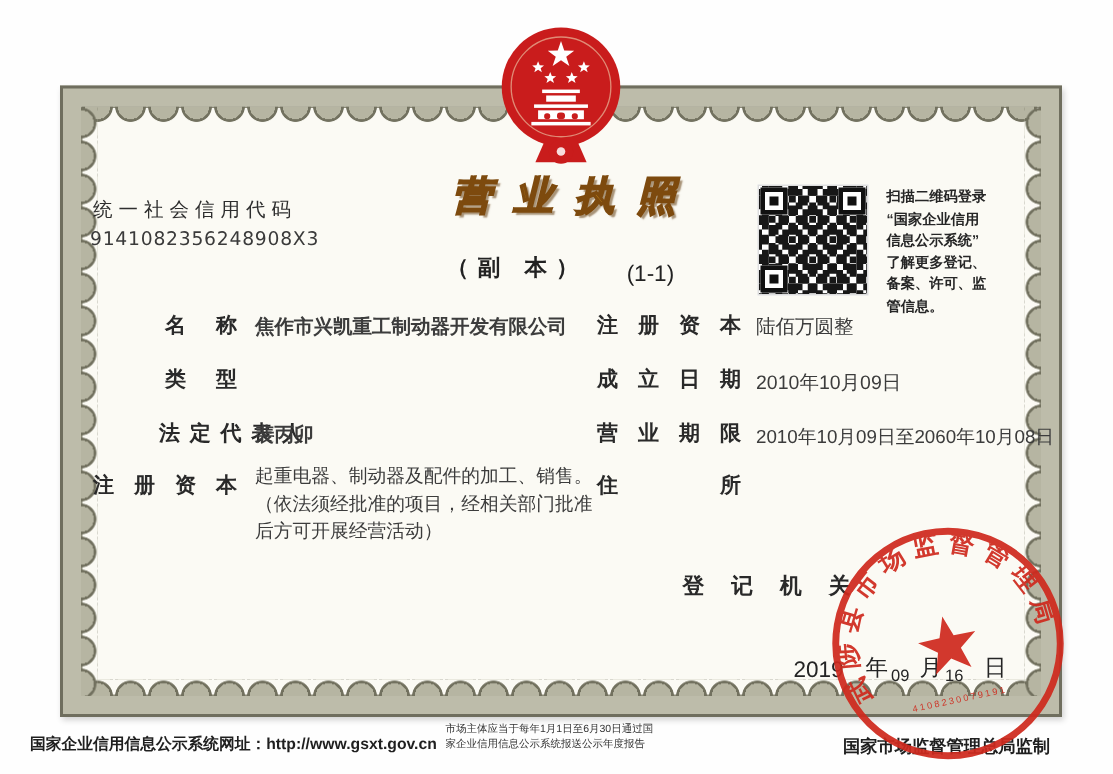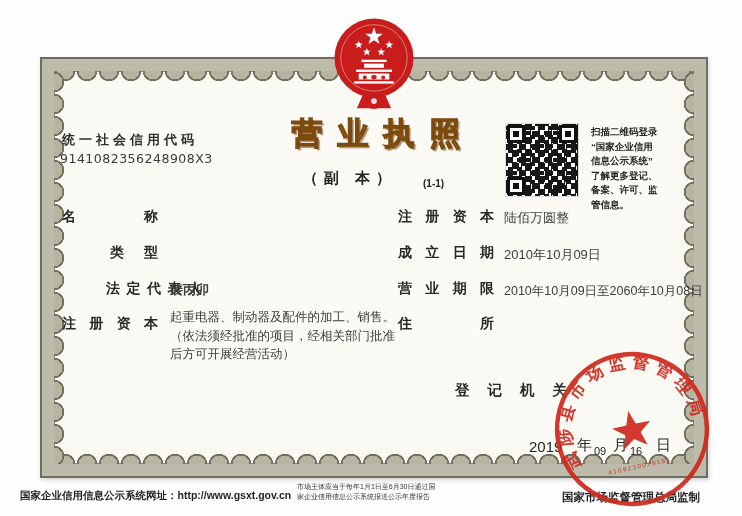--- a/index.html
+++ b/index.html
@@ -22,31 +22,31 @@
           background:radial-gradient(circle at 0px 11px, #b6b5a2 0 8.5px, #72715f 8.5px 10px, rgba(0,0,0,0) 10.5px);
           background-size:11px 22px; background-repeat:repeat-y; }
   .sc.r { top:12px; bottom:12px; right:12px; width:11px;
           background:radial-gradient(circle at 11px 11px, #b6b5a2 0 8.5px, #72715f 8.5px 10px, rgba(0,0,0,0) 10.5px);
           background-size:11px 22px; background-repeat:repeat-y; }
 
   
   .emblem { position:absolute; left:329px; top:13px; width:90px; height:106px; z-index:5; }
 
   
-  .credit-label { position:absolute; left:62px; top:131px; font-size:13px; font-weight:700;
+  .credit-label { position:absolute; left:62px; top:131px; font-size:13px; font-weight:400;
                   letter-spacing:4px; color:#2e2e2e; }
   .credit-code  { position:absolute; left:60px; top:151px; font-size:12.5px; color:#3a3a3a;
                   letter-spacing:0.5px; font-family:"DejaVu Sans", sans-serif; }
   .title { position:absolute; left:236px; top:113px; width:280px; text-align:center;
-           font-size:31px; font-weight:700; letter-spacing:15px; text-indent:15px;
+           font-size:26px; font-weight:700; letter-spacing:15px; text-indent:15px;
            color:#e4a31e; -webkit-text-stroke:1.2px #7d4a0e;
-           text-shadow:2px 2px 1px rgba(96,58,12,.55); }
+           text-shadow:2px 2px 1px rgba(96,58,12,.55);font-style:italic; }
   .subtitle { position:absolute; left:286px; top:169px; width:180px; text-align:center;
               font-size:15px; font-weight:700; color:#222; letter-spacing:6px; }
-  .subtitle .idx { font-size:10px; letter-spacing:0; font-weight:700; position:relative; top:4px; left:-5px;margin-left:31px; }
+  .subtitle .idx { font-size:15px; letter-spacing:0; font-weight:400; position:relative; top:4px; left:-5px;margin-left:31px; }
 
   
   .qr { position:absolute; left:505px; top:123px; width:74px; height:74px; background:#fff;
         border:1px solid #ddd;
         background-image:
           repeating-conic-gradient(#171717 0% 25%, rgba(0,0,0,0) 0% 50%),
           repeating-conic-gradient(#171717 0% 25%, #ffffff 0% 50%);
         background-size:9px 9px, 13px 13px; background-position:2px 2px, 0 0; }
   .qr .f { position:absolute; width:18px; height:18px; background:#fff; border:3px solid #111; }
   .qr .f::after { content:""; position:absolute; inset:3px; background:#111; }
@@ -130,21 +130,22 @@
   </div>
   <div class="qr-text">
     <div>扫描二维码登录</div>
     <div>“国家企业信用</div>
     <div>信息公示系统”</div>
     <div>了解更多登记、</div>
     <div>备案、许可、监</div>
     <div>管信息。</div>
   </div>
 
-  <div class="lbl" style="left:62px; top:208px;">名称</div>
+  <div class="lbl" style="left:62px; top:208px;padding-left:48px;">名称</div>
+  <div class="val b" style="left:170px; top:209px; width:222px;">焦作市兴凯重工制动器开发有限公司</div>
 
   <div class="lbl" style="left:62px; top:244px;padding-left:48px;">类型</div>
 
   <div class="lbl" style="left:62px; top:280px;margin-left:44px;">法定代表人</div>
   <div class="val b" style="left:170px; top:281px; width:200px;">裴丙卯</div>
 
   <div class="lbl" style="left:62px; top:315px;">注册资本</div>
   <div class="val" style="left:170px; top:308px; width:232px; font-size:12.5px;">起重电器、制动器及配件的加工、销售。（依法须经批准的项目，经相关部门批准后方可开展经营活动）</div>
 
   <div class="lbl" style="left:398px; top:208px;">注册资本</div>

